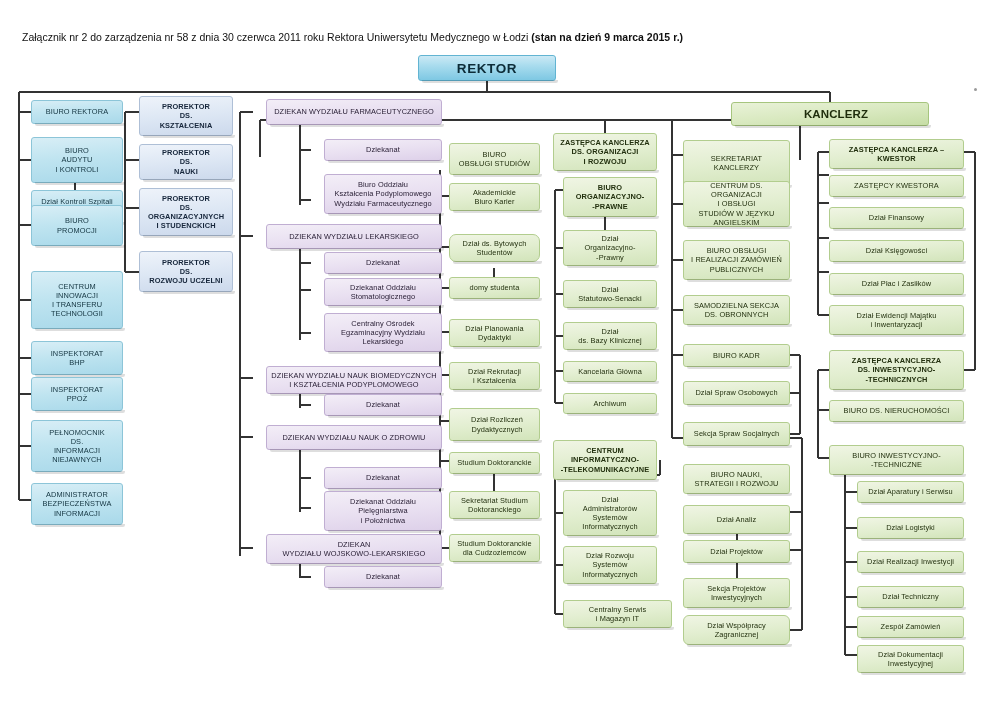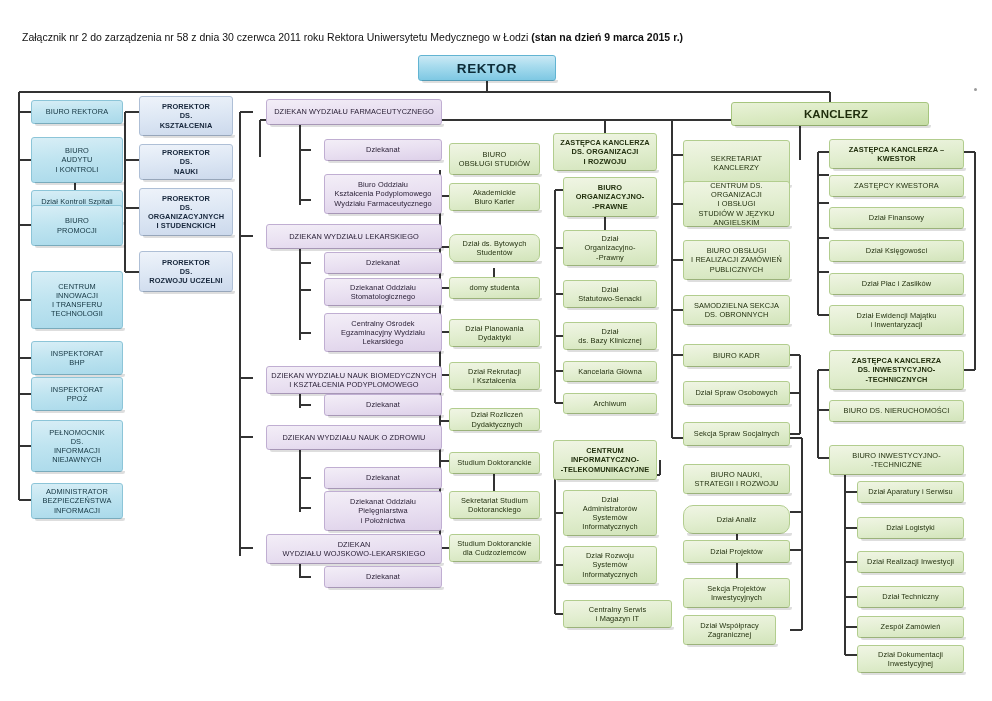--- a/index.html
+++ b/index.html
@@ -271,21 +271,21 @@
     </div>
   <div class="node blue" style="left:31px;top:341px;width:92px;height:34px;">
     <span class="tx">INSPEKTORAT<br>BHP</span>
     </div>
   <div class="node blue" style="left:31px;top:377px;width:92px;height:34px;">
     <span class="tx">INSPEKTORAT<br>PPOŻ</span>
     </div>
   <div class="node blue" style="left:31px;top:420px;width:92px;height:52px;">
     <span class="tx">PEŁNOMOCNIK<br>DS.<br>INFORMACJI<br>NIEJAWNYCH</span>
     </div>
-  <div class="node blue" style="left:31px;top:483px;width:92px;height:36px;">
+  <div class="node blue" style="left:31px;top:483px;width:92px;height:42px;">
     <span class="tx">ADMINISTRATOR<br>BEZPIECZEŃSTWA<br>INFORMACJI</span>
     </div>
 
   <div class="node bluegrey b" style="left:139px;top:96px;width:94px;height:40px;">
     <span class="tx">PROREKTOR<br>DS.<br>KSZTAŁCENIA</span>
     </div>
   <div class="node bluegrey b" style="left:139px;top:144px;width:94px;height:36px;">
     <span class="tx">PROREKTOR<br>DS.<br>NAUKI</span>
     </div>
   <div class="node bluegrey b" style="left:139px;top:188px;width:94px;height:48px;">
@@ -353,21 +353,21 @@
     </div>
   <div class="node green" style="left:449px;top:277px;width:91px;height:22px;">
     <span class="tx">domy studenta</span>
     </div>
   <div class="node green" style="left:449px;top:319px;width:91px;height:28px;">
     <span class="tx">Dział Planowania<br>Dydaktyki</span>
     </div>
   <div class="node green" style="left:449px;top:362px;width:91px;height:28px;">
     <span class="tx">Dział Rekrutacji<br>i Kształcenia</span>
     </div>
-  <div class="node green" style="left:449px;top:408px;width:91px;height:23px;padding-left:8px;">
+  <div class="node green" style="left:449px;top:408px;width:91px;height:33px;padding-left:8px;">
     <span class="tx">Dział Rozliczeń<br>Dydaktycznych</span>
     </div>
   <div class="node green" style="left:449px;top:452px;width:91px;height:22px;">
     <span class="tx">Studium Doktoranckie</span>
     </div>
   <div class="node green" style="left:449px;top:491px;width:91px;height:28px;">
     <span class="tx">Sekretariat Studium<br>Doktoranckiego</span>
     </div>
   <div class="node green" style="left:449px;top:534px;width:91px;height:28px;">
     <span class="tx">Studium Doktoranckie<br>dla Cudzoziemców</span>
@@ -427,30 +427,30 @@
   <div class="node green" style="left:683px;top:381px;width:107px;height:24px;">
     <span class="tx">Dział Spraw Osobowych</span>
     </div>
   <div class="node green" style="left:683px;top:422px;width:107px;height:24px;">
     <span class="tx">Sekcja Spraw Socjalnych</span>
     </div>
 
   <div class="node green" style="left:683px;top:464px;width:107px;height:30px;">
     <span class="tx">BIURO NAUKI,<br>STRATEGII I ROZWOJU</span>
     </div>
-  <div class="node green" style="left:683px;top:505px;width:107px;height:29px;border-radius:10px;">
+  <div class="node green" style="left:683px;top:505px;width:107px;height:29px;">
     <span class="tx">Dział Analiz</span>
     </div>
   <div class="node green" style="left:683px;top:540px;width:107px;height:23px;">
     <span class="tx">Dział Projektów</span>
     </div>
   <div class="node green" style="left:683px;top:578px;width:107px;height:30px;">
     <span class="tx">Sekcja Projektów<br>Inwestycyjnych</span>
     </div>
-  <div class="node green" style="left:683px;top:615px;width:93px;height:30px;">
+  <div class="node green" style="left:683px;top:615px;width:107px;height:30px;border-radius:6px;">
     <span class="tx">Dział Współpracy<br>Zagranicznej</span>
     </div>
 
   <div class="node green b" style="left:829px;top:139px;width:135px;height:30px;">
     <span class="tx">ZASTĘPCA KANCLERZA –<br>KWESTOR</span>
     </div>
   <div class="node green" style="left:829px;top:175px;width:135px;height:22px;">
     <span class="tx">ZASTĘPCY KWESTORA</span>
     </div>
   <div class="node green" style="left:829px;top:207px;width:135px;height:22px;">

